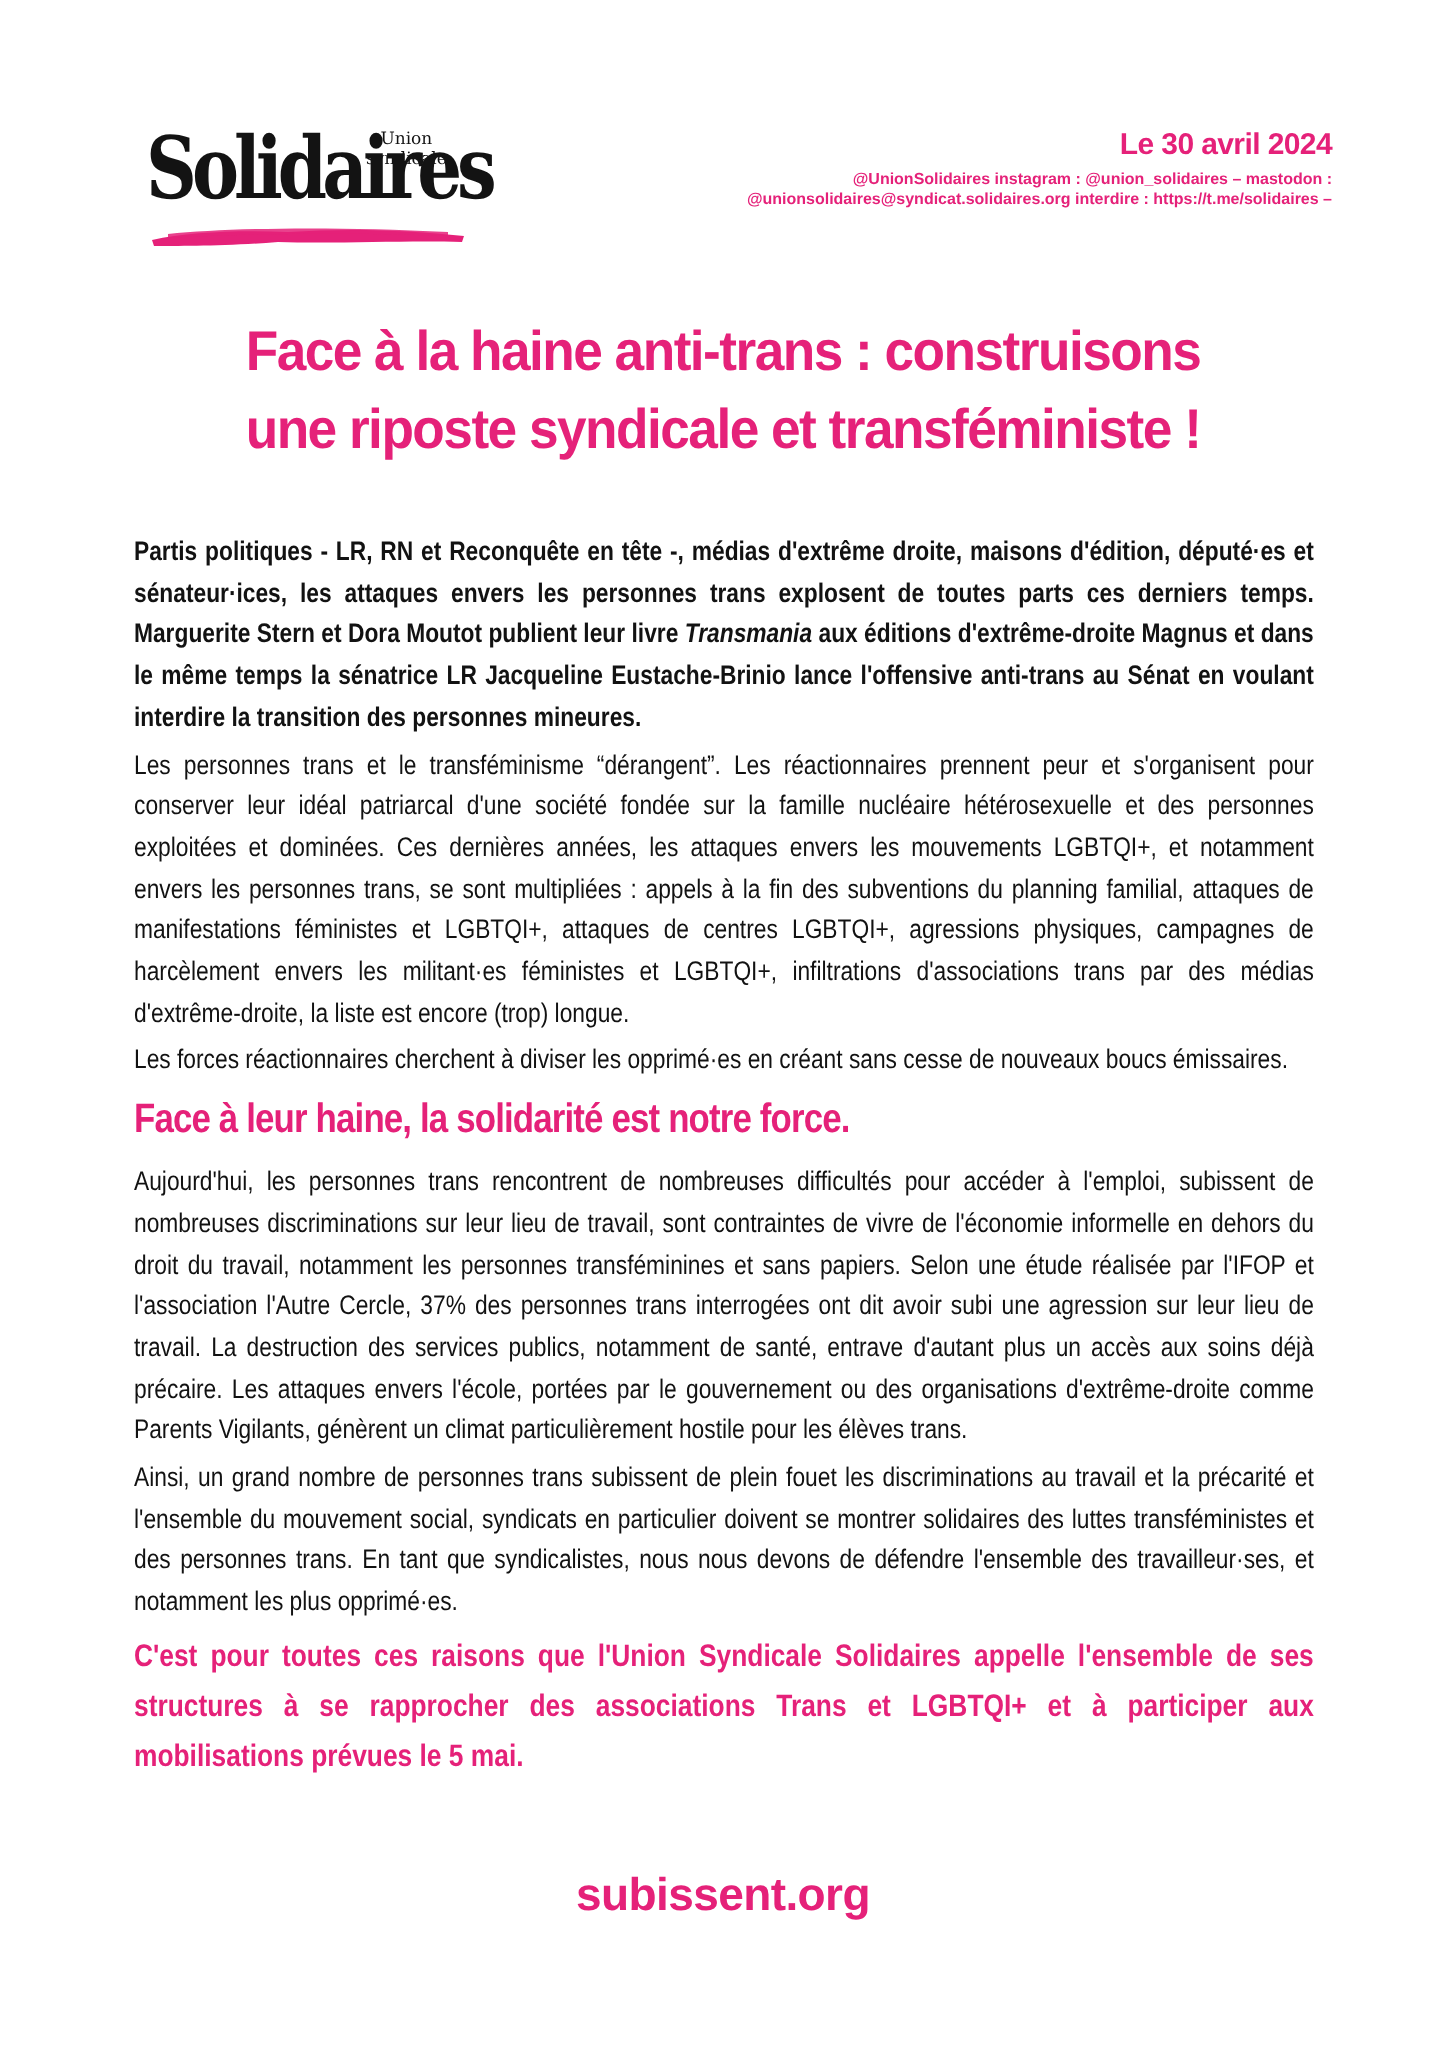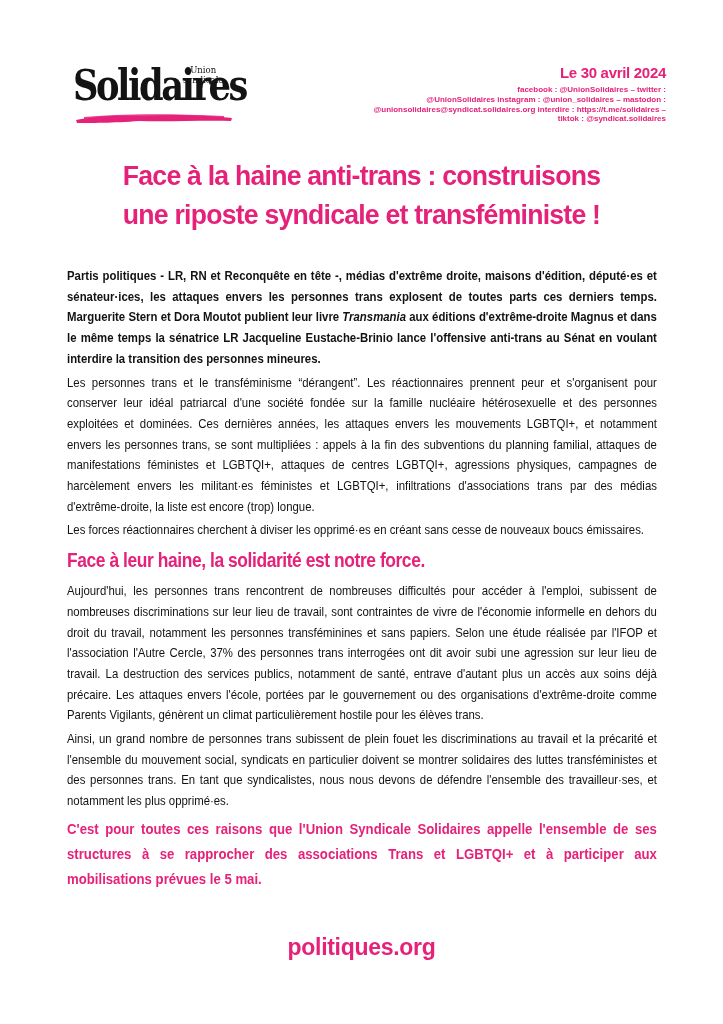--- a/index.html
+++ b/index.html
@@ -124,37 +124,35 @@
     <div class="logo-wordmark">Solidaires</div>
     <svg class="logo-underline" width="160" height="14" viewBox="0 0 160 14">
       <path d="M2 9 C 20 5, 45 4, 70 5 C 100 3, 130 4, 158 7 L 157 10 C 130 9, 95 11, 65 10 C 40 12, 15 12, 3 12 Z" fill="#e52179"></path>
       <path d="M10 6 C 40 3, 90 2, 150 5 L 150 7 C 95 5, 45 6, 10 8 Z" fill="#e52179" opacity="0.85"></path>
     </svg>
   </div>
 
   <div class="header-right">
     <div class="date-line">Le 30 avril 2024</div>
     <div class="social-block">
-      <div>facebook : @UnionSolidaires – twitter :</div>
       <div>@UnionSolidaires  instagram : @union_solidaires – mastodon :</div>
       <div>@unionsolidaires@syndicat.solidaires.org  interdire : https://t.me/solidaires –</div>
-      <div>tiktok : @syndicat.solidaires</div>
     </div>
   </div>
 
   <div class="doc-title">
     <div>Face à la haine anti-trans : construisons</div>
     <div>une riposte syndicale et transféministe !</div>
   </div>
 
   <div class="body-col">
     <p class="para-bold"><span>Partis politiques - LR, RN et Reconquête en tête -, médias d'extrême droite, maisons d'édition, député·es et sénateur·ices, les attaques envers les personnes trans explosent de toutes parts ces derniers temps. Marguerite Stern et Dora Moutot publient leur livre </span><span class="italic">Transmania</span><span> aux éditions d'extrême-droite Magnus et dans le même temps la sénatrice LR Jacqueline Eustache-Brinio lance l'offensive anti-trans au Sénat en voulant interdire la transition des personnes mineures.</span></p>
     <p>Les personnes trans et le transféminisme “dérangent”. Les réactionnaires prennent peur et s'organisent pour conserver leur idéal patriarcal d'une société fondée sur la famille nucléaire hétérosexuelle et des personnes exploitées et dominées. Ces dernières années, les attaques envers les mouvements LGBTQI+, et notamment envers les personnes trans, se sont multipliées : appels à la fin des subventions du planning familial, attaques de manifestations féministes et LGBTQI+, attaques de centres LGBTQI+, agressions physiques, campagnes de harcèlement envers les militant·es féministes et LGBTQI+, infiltrations d'associations trans par des médias d'extrême-droite, la liste est encore (trop) longue.</p>
     <p>Les forces réactionnaires cherchent à diviser les opprimé·es en créant sans cesse de nouveaux boucs émissaires.</p>
     <p class="section-heading">Face à leur haine, la solidarité est notre force.</p>
     <p>Aujourd'hui, les personnes trans rencontrent de nombreuses difficultés pour accéder à l'emploi, subissent de nombreuses discriminations sur leur lieu de travail, sont contraintes de vivre de l'économie informelle en dehors du droit du travail, notamment les personnes transféminines et sans papiers. Selon une étude réalisée par l'IFOP et l'association l'Autre Cercle, 37% des personnes trans interrogées ont dit avoir subi une agression sur leur lieu de travail. La destruction des services publics, notamment de santé, entrave d'autant plus un accès aux soins déjà précaire. Les attaques envers l'école, portées par le gouvernement ou des organisations d'extrême-droite comme Parents Vigilants, génèrent un climat particulièrement hostile pour les élèves trans.</p>
     <p>Ainsi, un grand nombre de personnes trans subissent de plein fouet les discriminations au travail et la précarité et l'ensemble du mouvement social, syndicats en particulier doivent se montrer solidaires des luttes transféministes et des personnes trans. En tant que syndicalistes, nous nous devons de défendre l'ensemble des travailleur·ses, et notamment les plus opprimé·es.</p>
     <p class="para-cta">C'est pour toutes ces raisons que l'Union Syndicale Solidaires appelle l'ensemble de ses structures à se rapprocher des associations Trans et LGBTQI+ et à participer aux mobilisations prévues le 5 mai.</p>
   </div>
 
-  <div class="footer-site">politiques.org</div>
+  <div class="footer-site">subissent.org</div>
 
 </div>
 
 </body></html>

